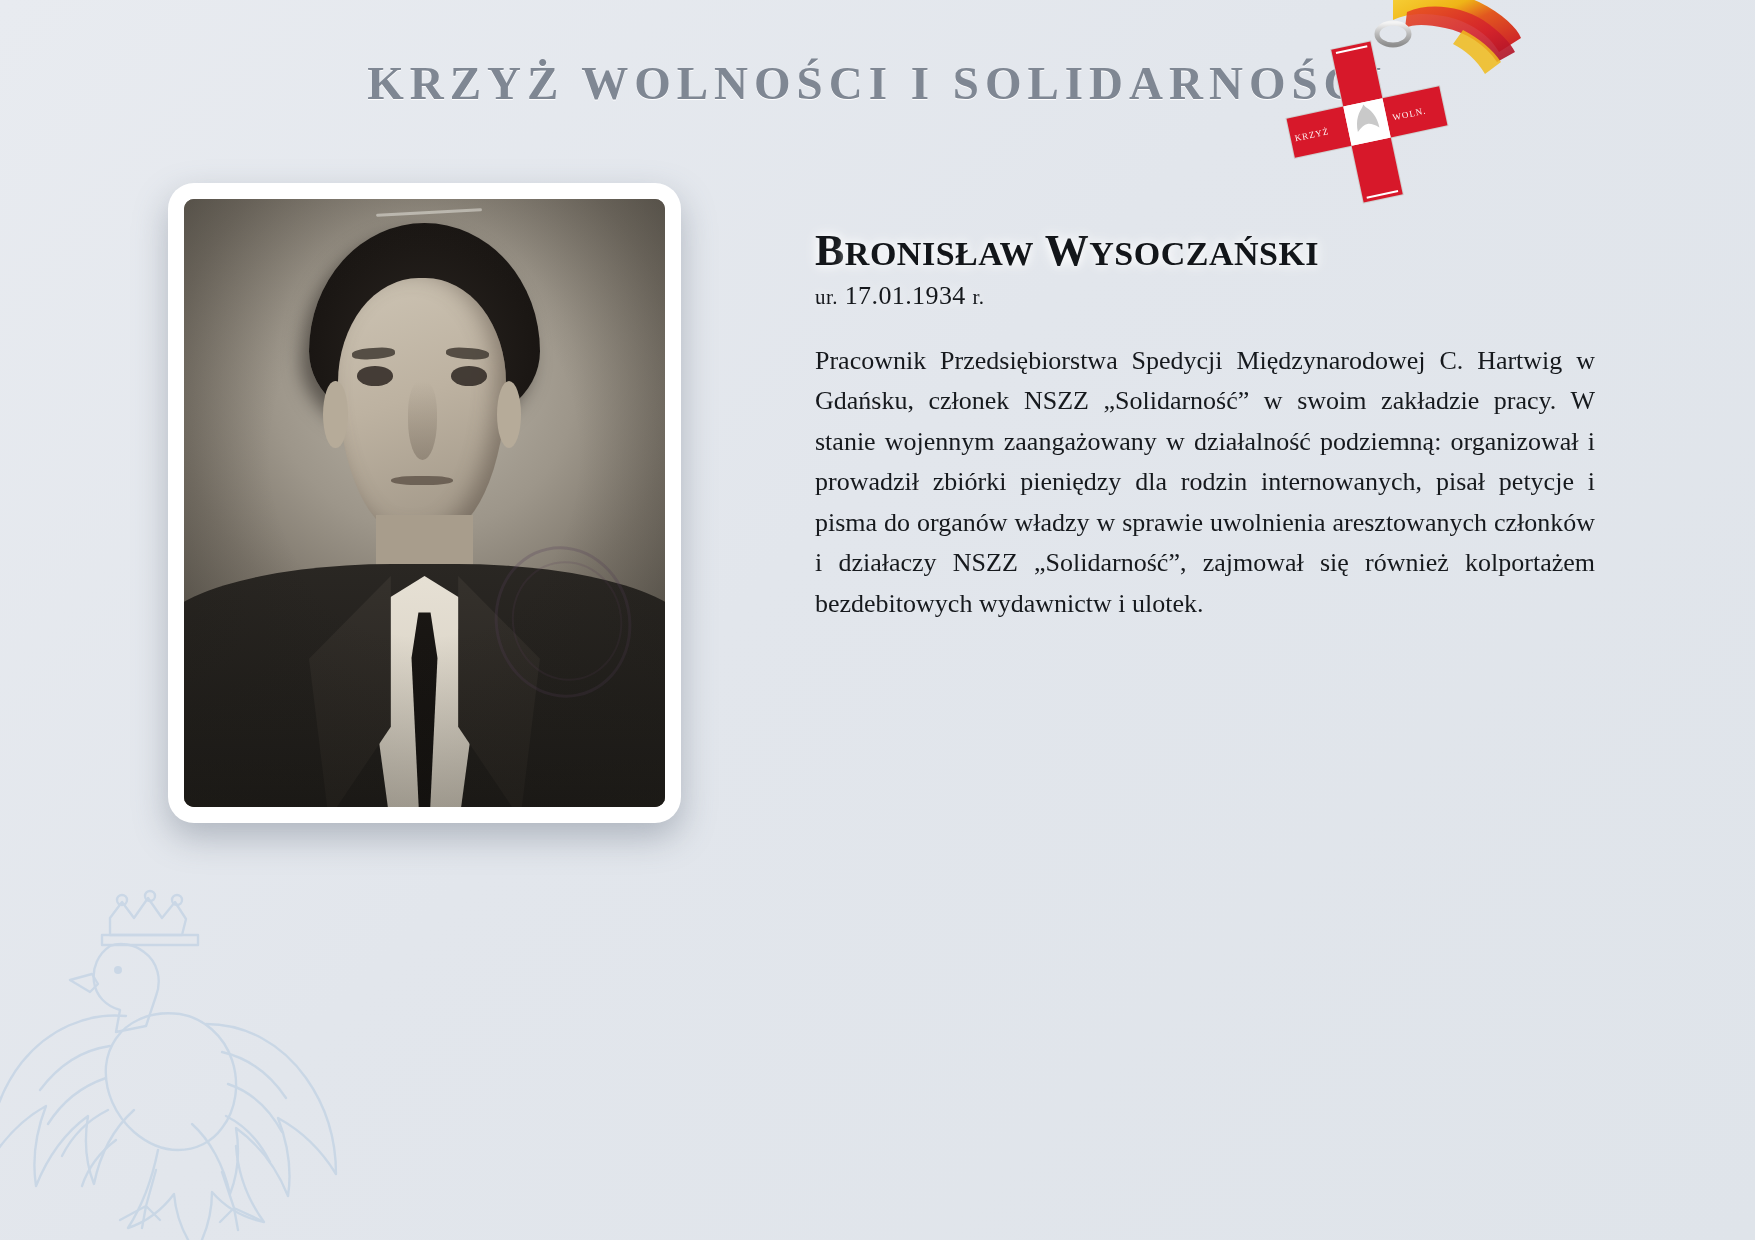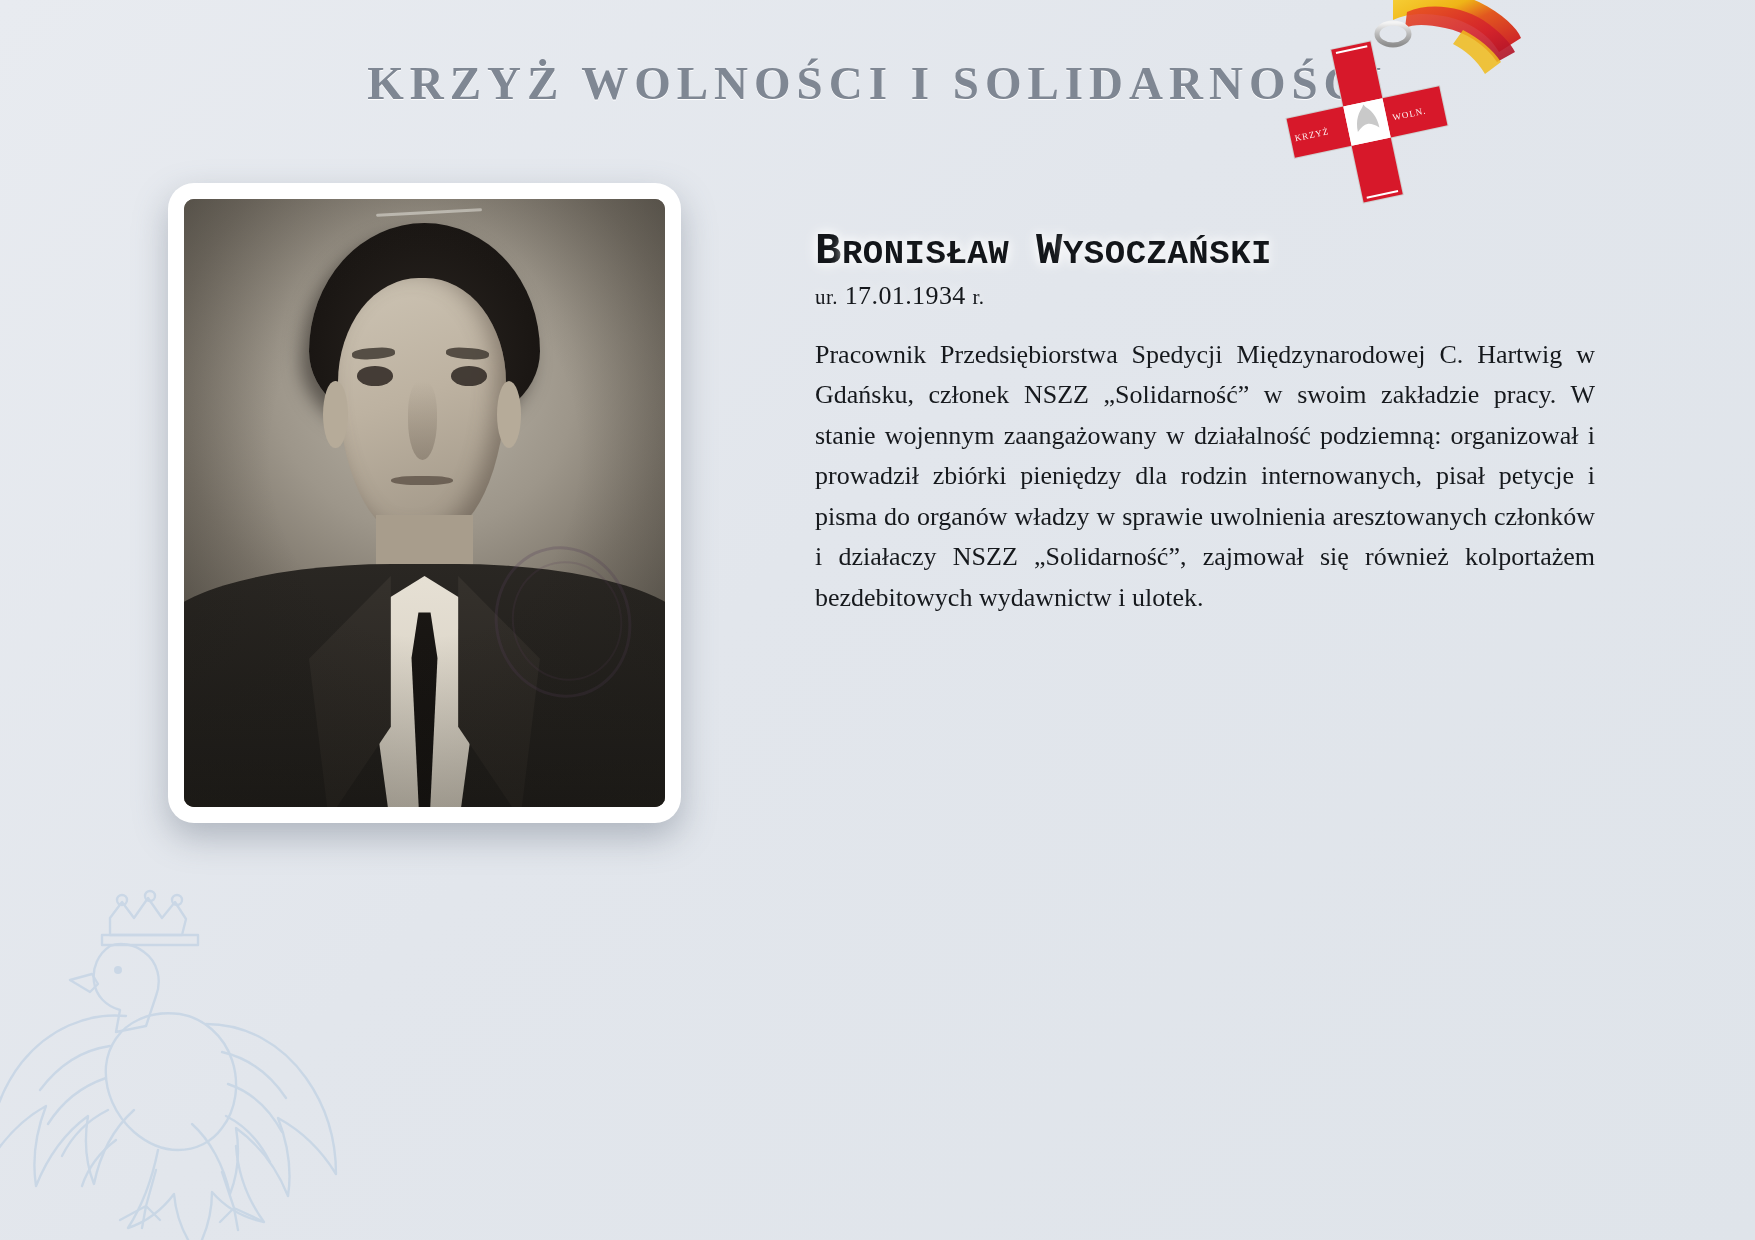--- a/index.html
+++ b/index.html
@@ -239,38 +239,38 @@
   }
 
   
   .bio {
     position: absolute;
     left: 815px;
     top: 228px;
     width: 780px;
   }
   .bio-name {
-    font-family: Liberation Mono, monospace;
+    font-family: Liberation Serif, serif;
     font-size: 44px;
     font-weight: 700;
     color: #13161a;
     letter-spacing: 0.5px;
     line-height: 1.06;
     margin: 0 0 6px 0;
     text-shadow: 0 0 16px #ffffff, 0 0 10px #ffffff;
   }
   .bio-name .small-caps {
     font-size: 34px;
   }
   .bio-birth {
     font-family: "Liberation Serif", serif;
     font-size: 26px;
     color: #15181c;
     letter-spacing: 0.4px;
-    margin: 0 0 24px 0;
+    margin: 0 0 30px 0;
     text-shadow: 0 0 14px #ffffff;
   }
   .bio-birth .bd-lbl {
     font-size: 21px;
   }
   .bio-text {
     font-family: "Liberation Serif", serif;
     font-size: 26px;
     line-height: 1.56;
     color: #16191d;

